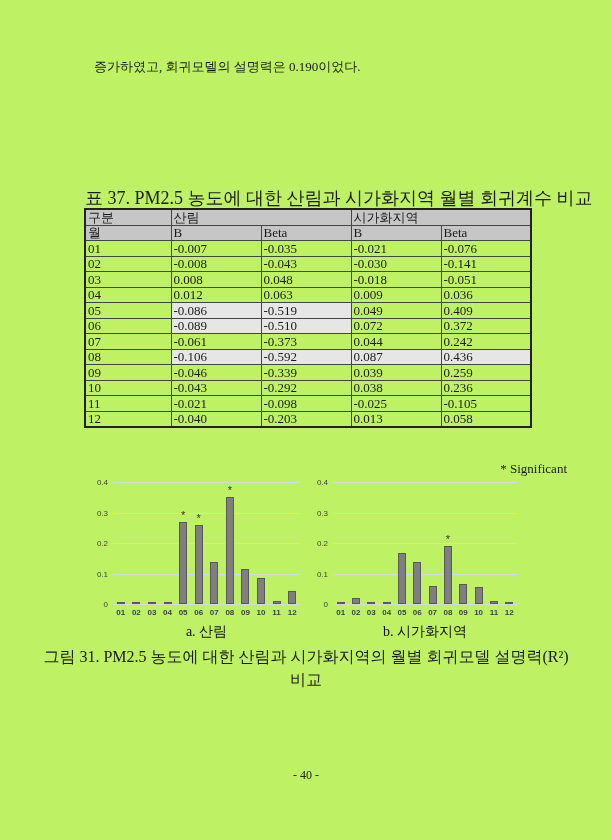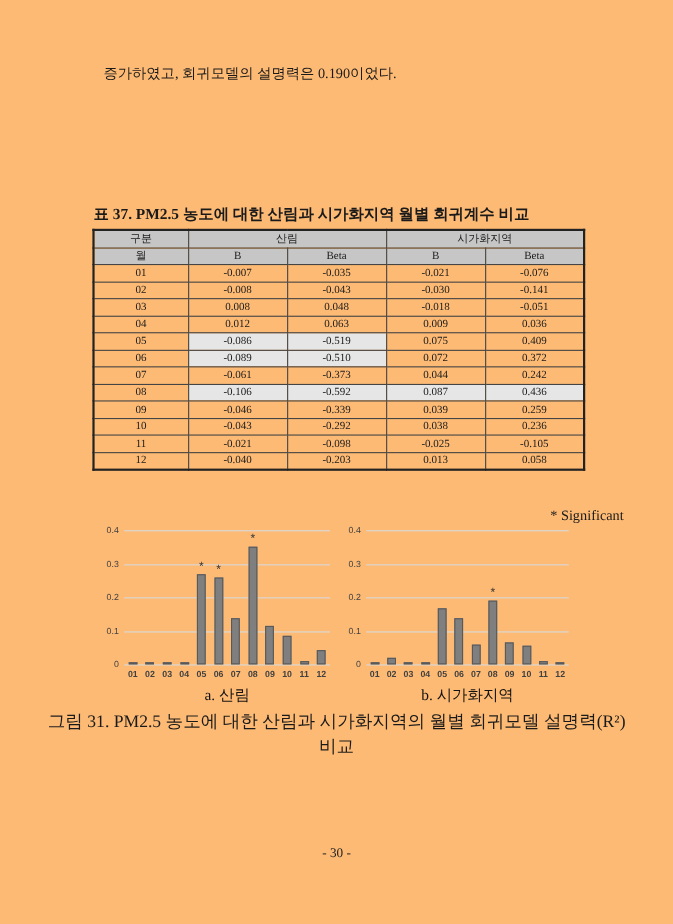--- a/index.html
+++ b/index.html
@@ -1,35 +1,35 @@
 <!DOCTYPE html>
 <html><head>
 <meta charset="utf-8">
 <style>
   html,body { margin:0; padding:0; background:#888; }
   .page {
     position:relative; width:612px; height:840px; margin:0 auto;
-    background:#fdba74; overflow:hidden;
+    background:#bef264; overflow:hidden;
     font-family:"Liberation Serif", serif; color:#1a1a1a;
   }
 
   
   .body-text { position:absolute; left:94px; top:56px; width:427px; font-size:13px; line-height:22px; }
   .para { margin:0; }
   .jline { text-align:justify; text-align-last:justify; }
   .jline-last { text-align:justify; text-align-last:left; }
   .indent { text-indent:13px; }
   .para + .para { margin-top:6px; }
 
   
-  .table-caption { position:absolute; left:85px; top:186px; font-size:14px;font-weight:bold; }
+  .table-caption { position:absolute; left:85px; top:186px; font-size:18px; }
   table.data-table {
     position:absolute; left:84px; top:208px; width:447px;
     border-collapse:collapse; table-layout:fixed;
-    font-size:10px; text-align:center;
+    font-size:13px; text-align:left;
     border:2px solid #222;
   }
   .data-table th, .data-table td {
     border:1px solid #444; padding:0.5px 2px; height:13.5px; line-height:13.5px;
     font-weight:normal; overflow:hidden; white-space:nowrap;
   }
   .data-table thead th { background:#c6c6c6; }
   .data-table td.shaded { background:#e6e6e6; }
 
   
@@ -123,21 +123,21 @@
           <td>04</td>
           <td>0.012</td>
           <td>0.063</td>
           <td>0.009</td>
           <td>0.036</td>
         </tr>
         <tr>
           <td>05</td>
           <td class="shaded">-0.086</td>
           <td class="shaded">-0.519</td>
-          <td>0.075</td>
+          <td>0.049</td>
           <td>0.409</td>
         </tr>
         <tr>
           <td>06</td>
           <td class="shaded">-0.089</td>
           <td class="shaded">-0.510</td>
           <td>0.072</td>
           <td>0.372</td>
         </tr>
         <tr>
@@ -333,15 +333,15 @@
         <div class="xlabel">12</div>
       </div>
     <div class="chart-sub">b. 시가화지역</div>
   </div>
 
   <div class="fig-caption">
     <div>그림 31. PM2.5 농도에 대한 산림과 시가화지역의 월별 회귀모델 설명력(R²)</div>
     <div>비교</div>
   </div>
 
-  <div class="page-number">- 30 -</div>
+  <div class="page-number">- 40 -</div>
 
 </div>
 
 </body></html>

